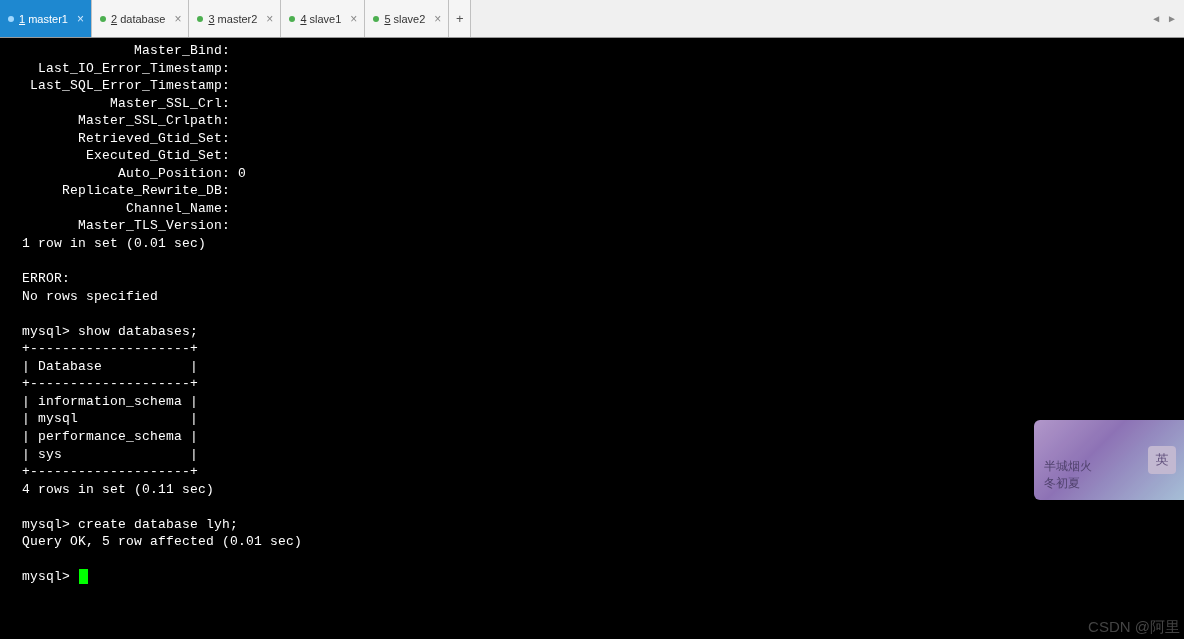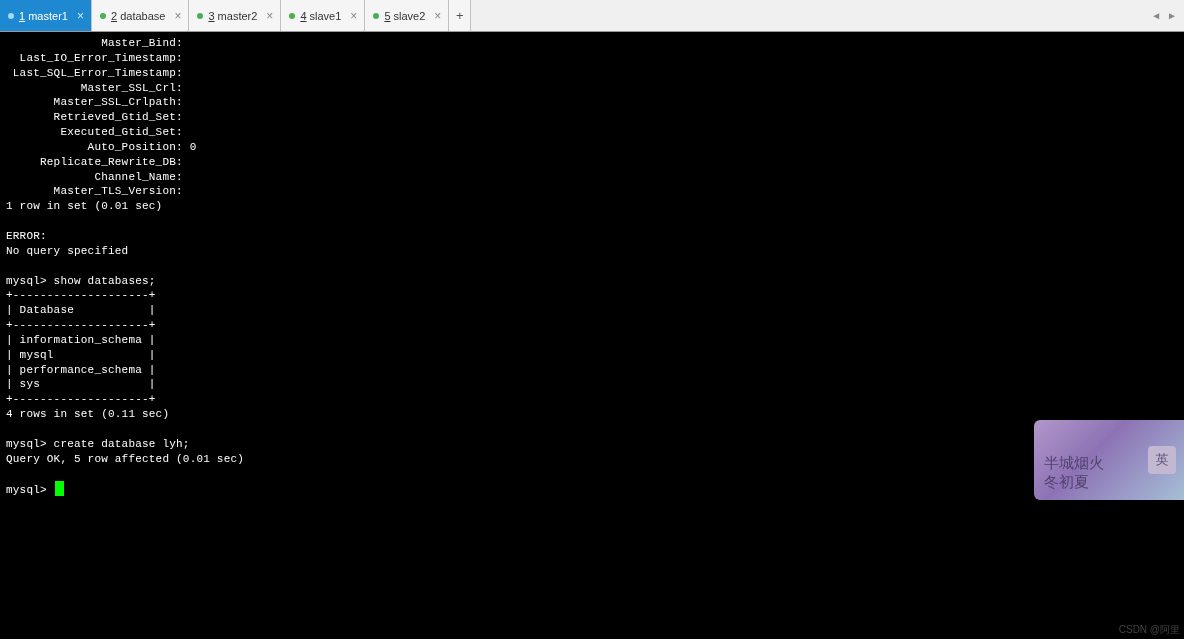--- a/index.html
+++ b/index.html
@@ -13,21 +13,21 @@
       background: #000;
       font-family: "Consolas", "Courier New", monospace;
       font-size: 14px;
       color: #fff;
       overflow: hidden;
       position: relative;
     }
     .tab-bar {
       display: flex;
       align-items: center;
-      height: 32px;
+      height: 38px;
       background: #f0f0f0;
       border-bottom: 1px solid #999;
       font-family: "Segoe UI", Tahoma, sans-serif;
       font-size: 11px;
     }
     .tab {
       display: flex;
       align-items: center;
       height: 100%;
       padding: 0 4px 0 8px;
@@ -85,24 +85,24 @@
       align-items: center;
       padding-right: 4px;
       color: #888;
     }
     .nav-arrow {
       padding: 0 3px;
       cursor: pointer;
       font-size: 10px;
     }
     .terminal {
-      padding: 4px 6px;
+      padding: 4px 22px;
       white-space: pre;
       line-height: 1.35;
-      font-size: 11px;
+      font-size: 13px;
       letter-spacing: 0.2px;
     }
     .cursor-block {
       display: inline-block;
       width: 9px;
       height: 15px;
       background: #00ff00;
       vertical-align: text-bottom;
       margin-left: 1px;
     }
@@ -129,30 +129,30 @@
       align-items: center;
       justify-content: center;
       color: #6b5a8a;
       font-family: sans-serif;
       font-size: 13px;
     }
     .badge-text {
       position: absolute;
       left: 10px;
       bottom: 8px;
-      font-size: 15px;
+      font-size: 12px;
       color: #5a4a7a;
       font-family: sans-serif;
       writing-mode: horizontal-tb;
     }
     .watermark {
       position: absolute;
       right: 4px;
       bottom: 2px;
-      font-size: 10px;
+      font-size: 15px;
       color: #444;
       font-family: sans-serif;
     }
   </style>
 </head>
 <body>
 
 <div class="tab-bar">
   <div class="tab active">
     <span class="tab-dot"></span>
@@ -193,21 +193,21 @@
        Master_SSL_Crlpath: 
        Retrieved_Gtid_Set: 
         Executed_Gtid_Set: 
             Auto_Position: 0
      Replicate_Rewrite_DB: 
              Channel_Name: 
        Master_TLS_Version: </span>
 <span>1 row in set (0.01 sec)</span>
 
 <span>ERROR:</span>
-<span>No query specified</span>
+<span>No rows specified</span>
 
 <span>mysql&gt; show databases;</span>
 <span>+--------------------+
 | Database           |
 +--------------------+
 | information_schema |
 | mysql              |
 | performance_schema |
 | sys                |
 +--------------------+</span>

